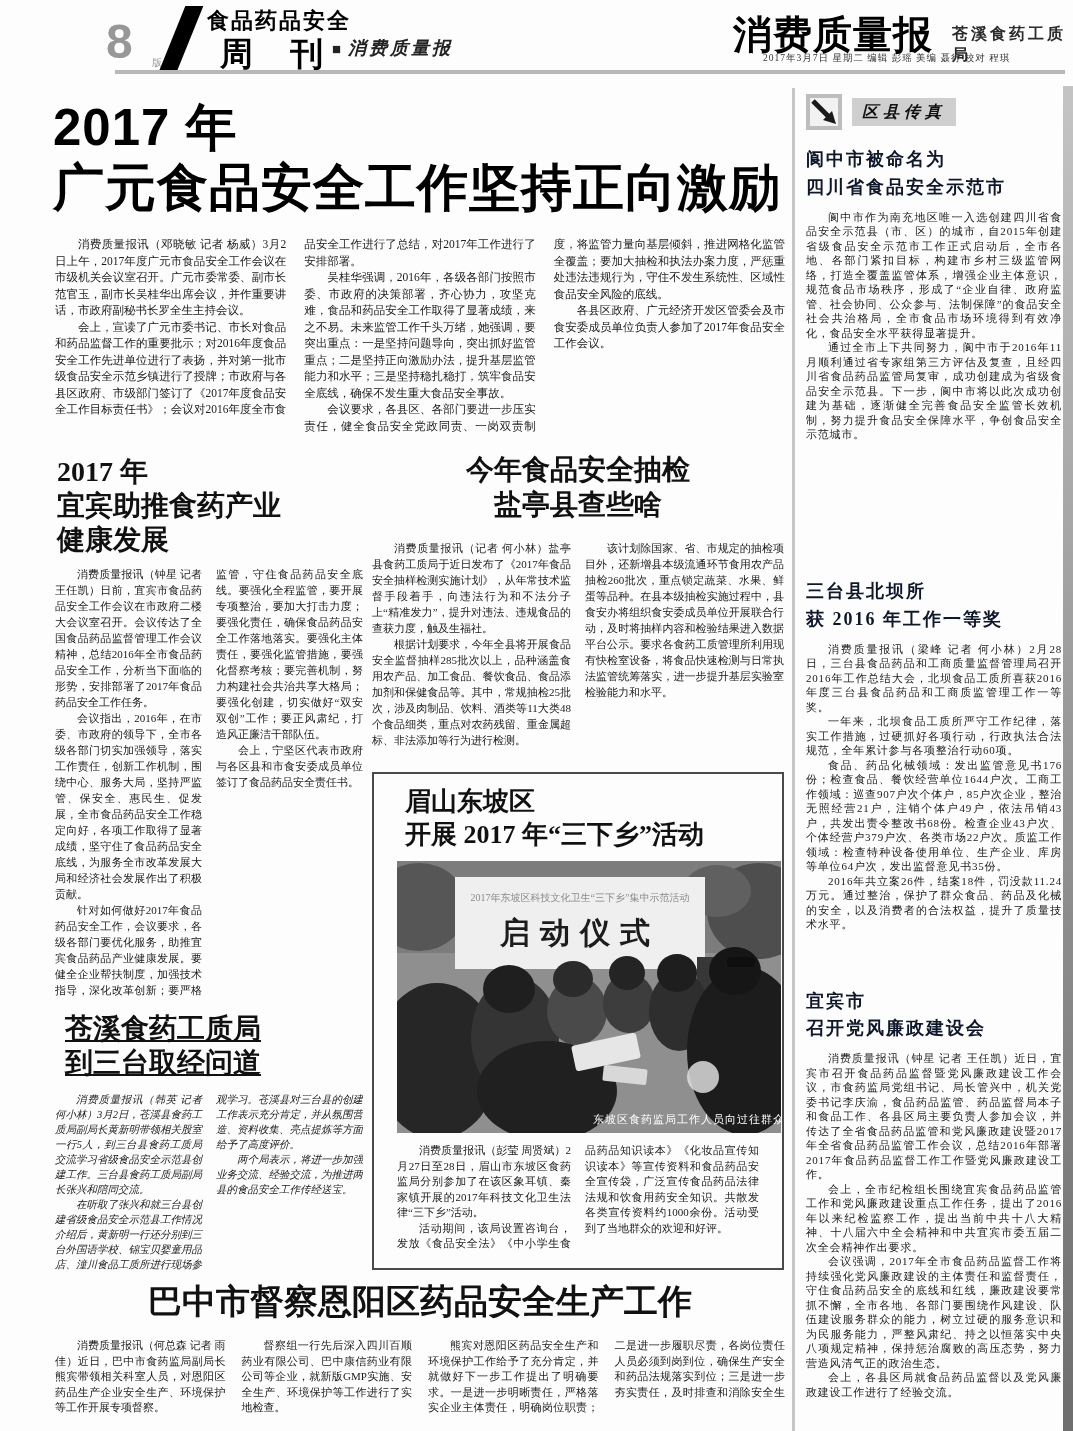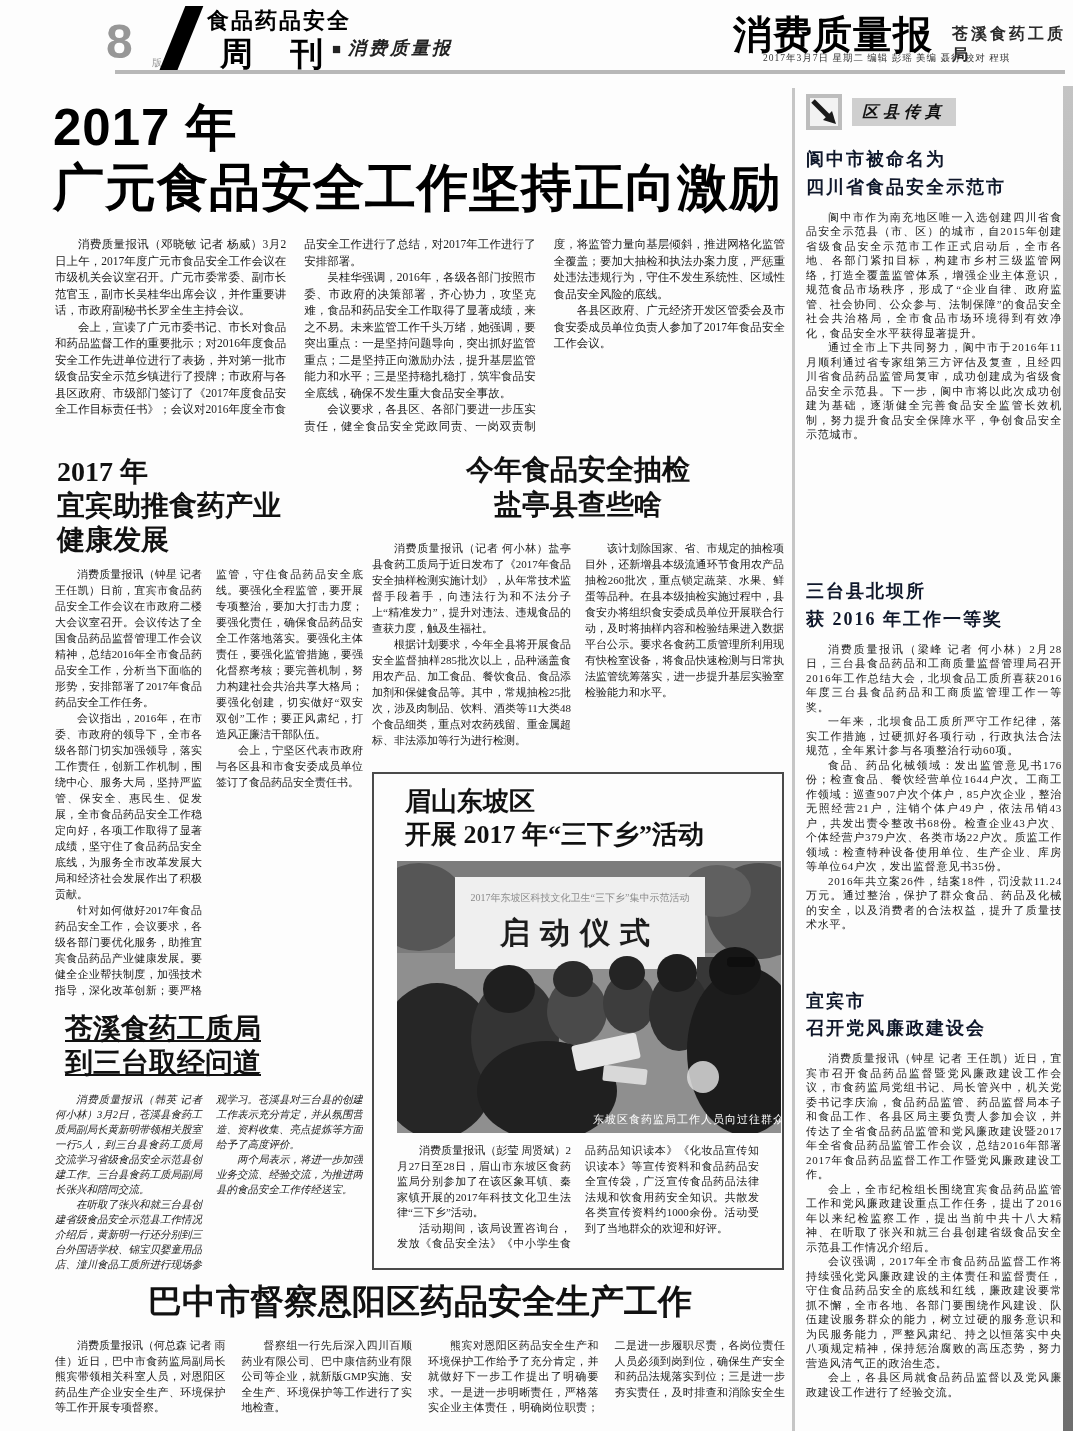--- a/index.html
+++ b/index.html
@@ -222,19 +222,19 @@
         <p>食品、药品化械领域：发出监管意见书176份；检查食品、餐饮经营单位1644户次。工商工作领域：巡查907户次个体户，85户次企业，整治无照经营21户，注销个体户49户，依法吊销43户，共发出责令整改书68份。检查企业43户次、个体经营户379户次、各类市场22户次。质监工作领域：检查特种设备使用单位、生产企业、库房等单位64户次，发出监督意见书35份。</p>
         <p>2016年共立案26件，结案18件，罚没款11.24万元。通过整治，保护了群众食品、药品及化械的安全，以及消费者的合法权益，提升了质量技术水平。</p>
       </div>
 
     <div class="sb-title">
       <div>宜宾市</div>
       <div>召开党风廉政建设会</div>
     </div>
     <div class="sb-body sb-body-3">
         <p>消费质量报讯（钟星 记者 王任凯）近日，宜宾市召开食品药品监督暨党风廉政建设工作会议，市食药监局党组书记、局长管兴中，机关党委书记李庆渝，食品药品监管、药品监督局本子和食品工作、各县区局主要负责人参加会议，并传达了全省食品药品监管和党风廉政建设暨2017年全省食品药品监管工作会议，总结2016年部署2017年食品药品监督工作工作暨党风廉政建设工作。</p>
-        <p>会上，全市纪检组长围绕宜宾食品药品监管工作和党风廉政建设重点工作任务，提出了2016年以来纪检监察工作，提出当前中共十八大精神、在听取了张兴和就三台县创建省级食品安全示范县工作情况介绍后。</p>
+        <p>会上，全市纪检组长围绕宜宾食品药品监管工作和党风廉政建设重点工作任务，提出了2016年以来纪检监察工作，提出当前中共十八大精神、十八届六中全会精神和中共宜宾市委五届二次全会精神作出要求。</p>
         <p>会议强调，2017年全市食品药品监督工作将持续强化党风廉政建设的主体责任和监督责任，守住食品药品安全的底线和红线，廉政建设要常抓不懈，全市各地、各部门要围绕作风建设、队伍建设服务群众的能力，树立过硬的服务意识和为民服务能力，严整风肃纪、持之以恒落实中央八项规定精神，保持惩治腐败的高压态势，努力营造风清气正的政治生态。</p>
         <p>会上，各县区局就食品药品监督以及党风廉政建设工作进行了经验交流。</p>
       </div>
   </div>
 
 </div>
 
 </body></html>

